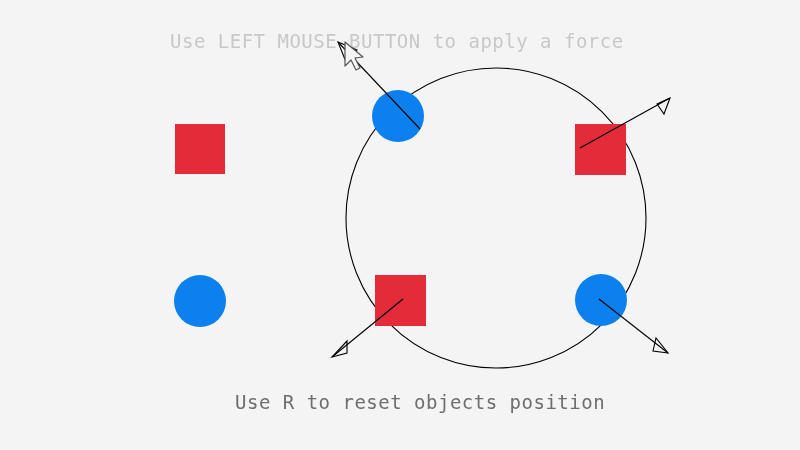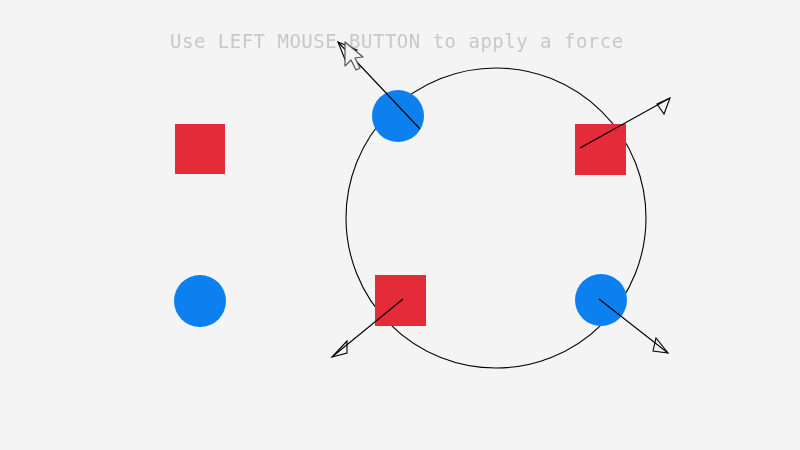--- a/index.html
+++ b/index.html
@@ -49,20 +49,21 @@
   .arrow-head { stroke-linejoin: miter; }
   #cursor-pointer { pointer-events: none; }
 </style>
 </head>
 <body>
 
 <div id="stage" style="width: 800px; height: 450px; background: rgb(244, 244, 244);">
 
   <div class="hint" id="hint-top" style="left: 170px; top: 30px; color: rgb(200, 200, 200);">Use LEFT MOUSE BUTTON to apply a force</div>
 
+  <div class="hint" id="hint-bottom" style="left: 235px; top: 391px; color: rgb(110, 110, 110);">Use R to reset objects position</div>
 
   <svg id="scene-svg" viewBox="0 0 800 450">
 
     <circle class="orbit-ring" id="orbit-ring" cx="496" cy="218" r="150" stroke="#000000"></circle>
 
     <rect class="shape-square" id="body-square-free-left" x="175" y="124" width="50" height="50" fill="#e32b39"></rect>
 
     <circle id="body-circle-free-left" cx="200" cy="301" r="26" fill="#0b80ee"></circle>
 
     <circle id="body-circle-ring-top" cx="398" cy="116" r="26" fill="#0b80ee"></circle>

